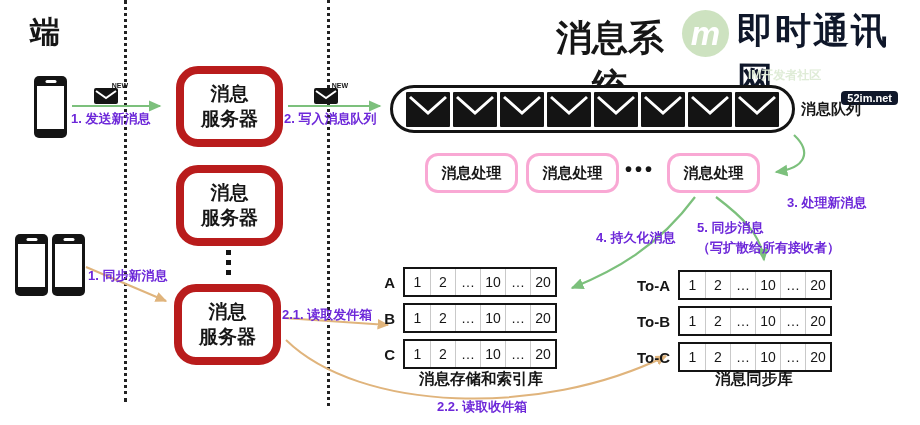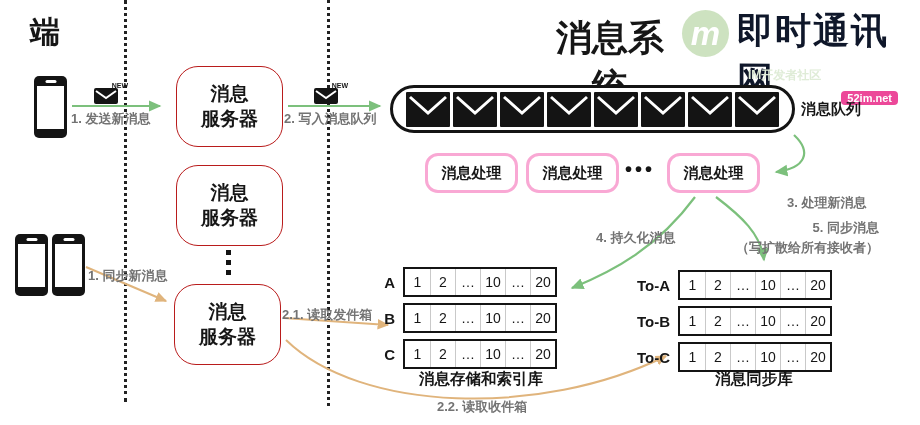--- a/index.html
+++ b/index.html
@@ -32,21 +32,21 @@
   
   .phone { position:absolute; width:33px; height:62px; background:#141414; border-radius:5px; }
   .phone .screen { position:absolute; left:3px; right:3px; top:10px; bottom:9px; background:#fff; }
   .phone .speaker { position:absolute; top:4px; left:50%; transform:translateX(-50%);
     width:11px; height:3px; background:#fff; border-radius:2px; }
   #phone1 { left:34px; top:76px; }
   #phone2 { left:15px; top:234px; }
   #phone3 { left:52px; top:234px; }
 
   
-  .srv { position:absolute; width:107px; height:81px; background:#fff; border:1px solid #b91c1c;
+  .srv { position:absolute; width:107px; height:81px; background:#fff; border:8px solid #b91c1c;
     border-radius:22px; display:flex; flex-direction:column; align-items:center; justify-content:center;
     font-size:19px; font-weight:600; line-height:1.3; z-index:2; }
   #srv1 { left:176px; top:66px; }
   #srv2 { left:176px; top:165px; }
   #srv3 { left:174px; top:284px; }
   .vdots { position:absolute; left:226px; top:250px; display:flex; flex-direction:column; gap:5px; }
   .vdots i { width:5px; height:5px; background:#141414; }
 
   
   .proc { position:absolute; width:93px; height:40px; background:#fff; border:3px solid #f9a8d4;
@@ -65,26 +65,26 @@
   #queue-label { position:absolute; left:801px; top:100px; font-size:15px; font-weight:bold; }
 
   
   .env { position:absolute; width:24px; height:16px; z-index:3; }
   .env svg { display:block; }
   .env .new { position:absolute; right:-10px; top:-6px; font-size:7px; font-weight:bold; color:#141414; }
   #env1 { left:94px; top:88px; }
   #env2 { left:314px; top:88px; }
 
   
-  .flbl { position:absolute; font-size:13px; font-weight:bold; color:#737373; z-index:3; white-space:nowrap; }
+  .flbl { position:absolute; font-size:13px; font-weight:bold; color:#6d28d9; z-index:3; white-space:nowrap; }
   #lbl-send    { left:71px;  top:110px; }
   #lbl-write   { left:284px; top:110px; }
   #lbl-process { left:787px; top:146px;margin-top:48px; }
   #lbl-persist { left:596px; top:229px; }
-  #lbl-sync5   { left:697px; top:218px; width:182px; text-align:right; line-height:1.55; }
+  #lbl-sync5   { left:697px; top:218px; width:182px; text-align:left; line-height:1.55; }
   #lbl-syncnew { left:88px;  top:267px; }
   #lbl-outbox  { left:282px; top:306px; }
   #lbl-inbox   { left:437px; top:398px; }
 
   
   .msg-table { position:absolute; display:flex; flex-direction:column; gap:6px; z-index:2; }
   #store-table { left:375px; top:267px; }
   #sync-table  { left:628px; top:270px; }
   .t-row { display:flex; align-items:center; }
   .t-label { font-weight:bold; font-size:15px; text-align:right; padding-right:8px; }
@@ -125,21 +125,21 @@
     <path class="fl-orange" d="M286,340 C360,412 540,418 666,356" fill="none" stroke-width="2" marker-end="url(#mo)" stroke="#e0b47c"></path>
   </svg>
 
   <div id="h-client" class="hdr">端</div>
   <div id="h-system" class="hdr">消息系统</div>
 
   <div id="wm-circle" class="abs">m</div>
   <div id="wm-title" class="abs" style="color: #0f172a;">即时通讯网</div>
   <div id="wm-sub" class="abs">
     <span>IM开发者社区</span>
-    <span id="wm-badge" style="background: #ec4899; margin-top: 45px;">52im.net</span>
+    <span id="wm-badge" style="background: #0f172a; margin-top: 45px;">52im.net</span>
   </div>
 
   <div id="dash1" class="dash"></div>
   <div id="dash2" class="dash"></div>
 
   <div id="phone1" class="phone">
     <span class="speaker"></span>
     <span class="screen"></span>
   </div>
   <div id="phone2" class="phone">

